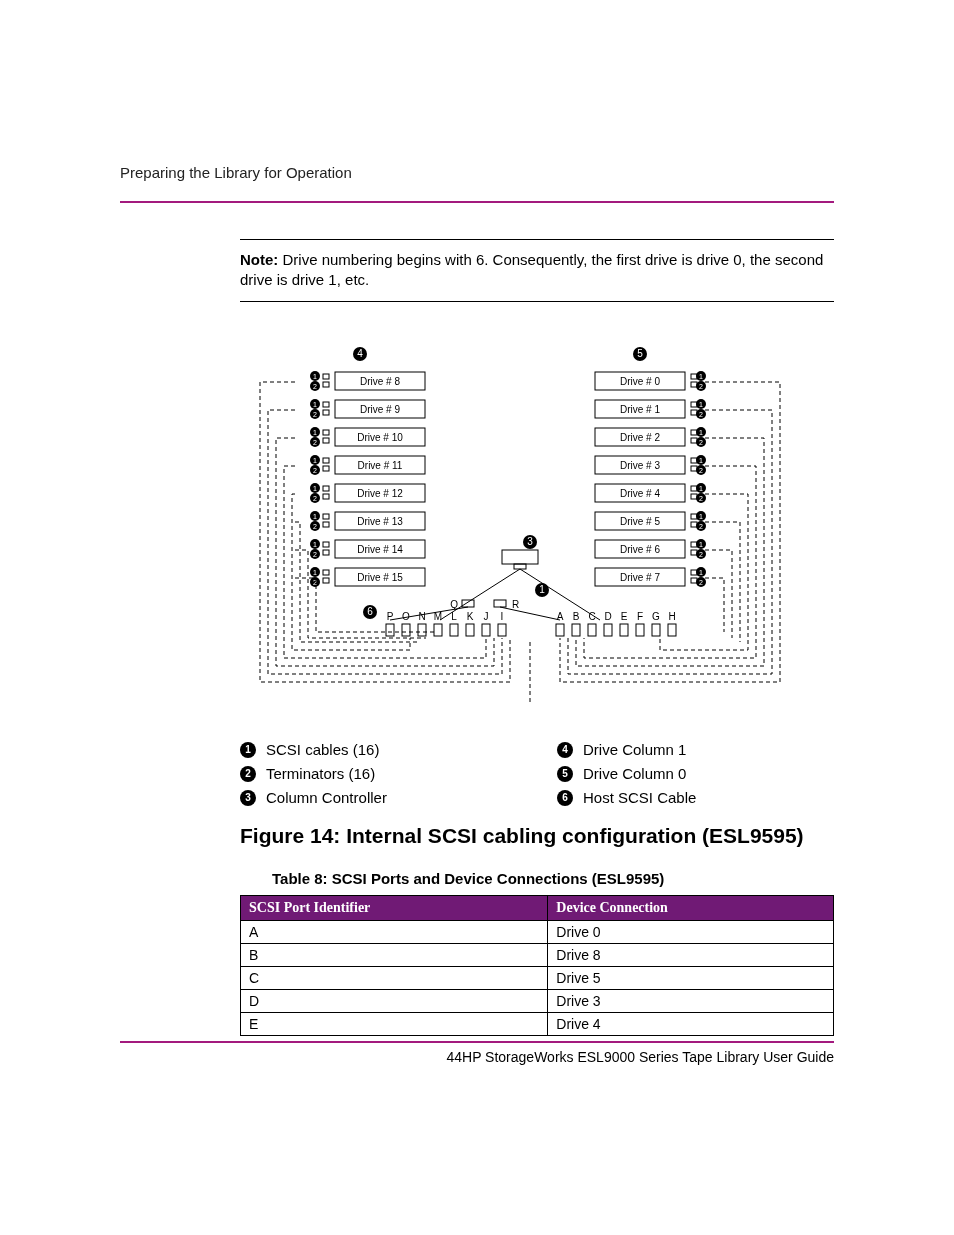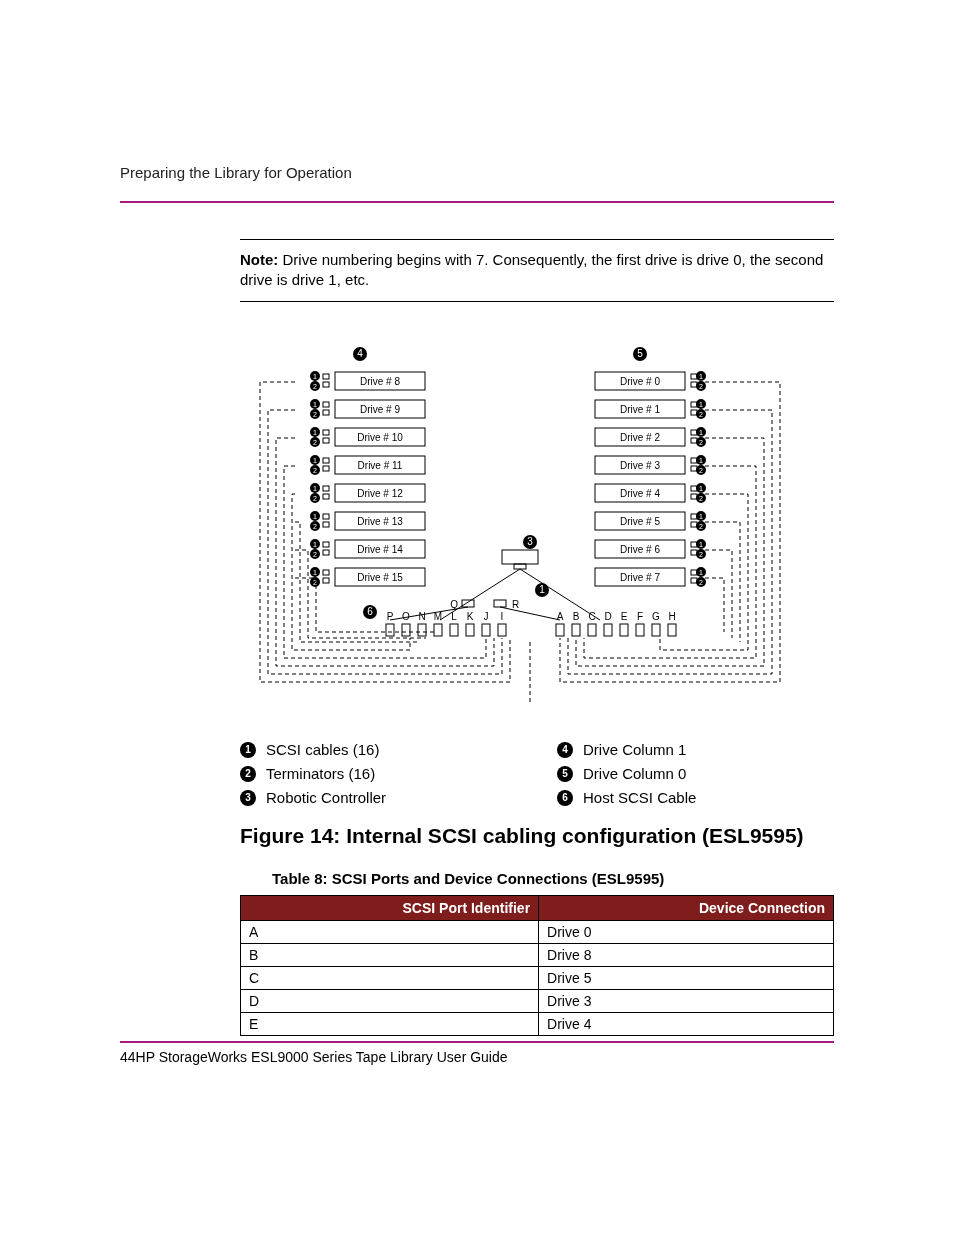--- a/index.html
+++ b/index.html
@@ -64,53 +64,54 @@
     font-weight: bold;
     margin-left: 32px;
   }
   table.scsi {
     margin-top: 8px;
     width: 100%;
     border-collapse: collapse;
     font-size: 14px;
   }
   table.scsi th {
-    background: #7f1d1d;
+    background: #701a75;
     color: #fff;
     font-weight: bold;
     padding: 4px 8px;
     border: 1px solid #000;
-    text-align: right;
+    text-align: left;
+    font-family: Liberation Serif, serif;
   }
   table.scsi td {
     border: 1px solid #000;
     padding: 3px 8px;
   }
   .footer {
     position: absolute;
     left: 120px; right: 120px;
     bottom: 170px;
     border-top: 2px solid #a31a7e;
     padding-top: 6px;
     font-size: 14px;
     display:flex;
-    justify-content: flex-start;
+    justify-content: flex-end;
   }
 </style>
 </head>
 <body>
 
 <div class="page">
   <div class="running-head">Preparing the Library for Operation</div>
 
   <div class="content">
 
     <div class="note-block">
       <span class="note-label">Note:</span>
-      <span>Drive numbering begins with 7. Consequently, the first drive is drive 0, the second drive is drive 1, etc.</span>
+      <span>Drive numbering begins with 6. Consequently, the first drive is drive 0, the second drive is drive 1, etc.</span>
     </div>
 
     <div class="figure-wrap">
       <svg class="diagram" viewBox="0 0 560 380" width="560" height="380">
 
         <g font-family="Arial" font-size="10" text-anchor="middle">
           <circle cx="120" cy="12" r="7" fill="#000"></circle>
             <text x="120" y="15" fill="#fff">4</text>
           <circle cx="400" cy="12" r="7" fill="#000"></circle>
             <text x="400" y="15" fill="#fff">5</text>
@@ -340,21 +341,21 @@
         <div class="legend-row">
             <span class="circ">1</span>
             <span>SCSI cables (16)</span>
           </div>
         <div class="legend-row">
             <span class="circ">2</span>
             <span>Terminators (16)</span>
           </div>
         <div class="legend-row">
             <span class="circ">3</span>
-            <span>Robotic Controller</span>
+            <span>Column Controller</span>
           </div>
       </div>
       <div class="legend-col">
         <div class="legend-row">
             <span class="circ">4</span>
             <span>Drive Column 1</span>
           </div>
         <div class="legend-row">
             <span class="circ">5</span>
             <span>Drive Column 0</span>

